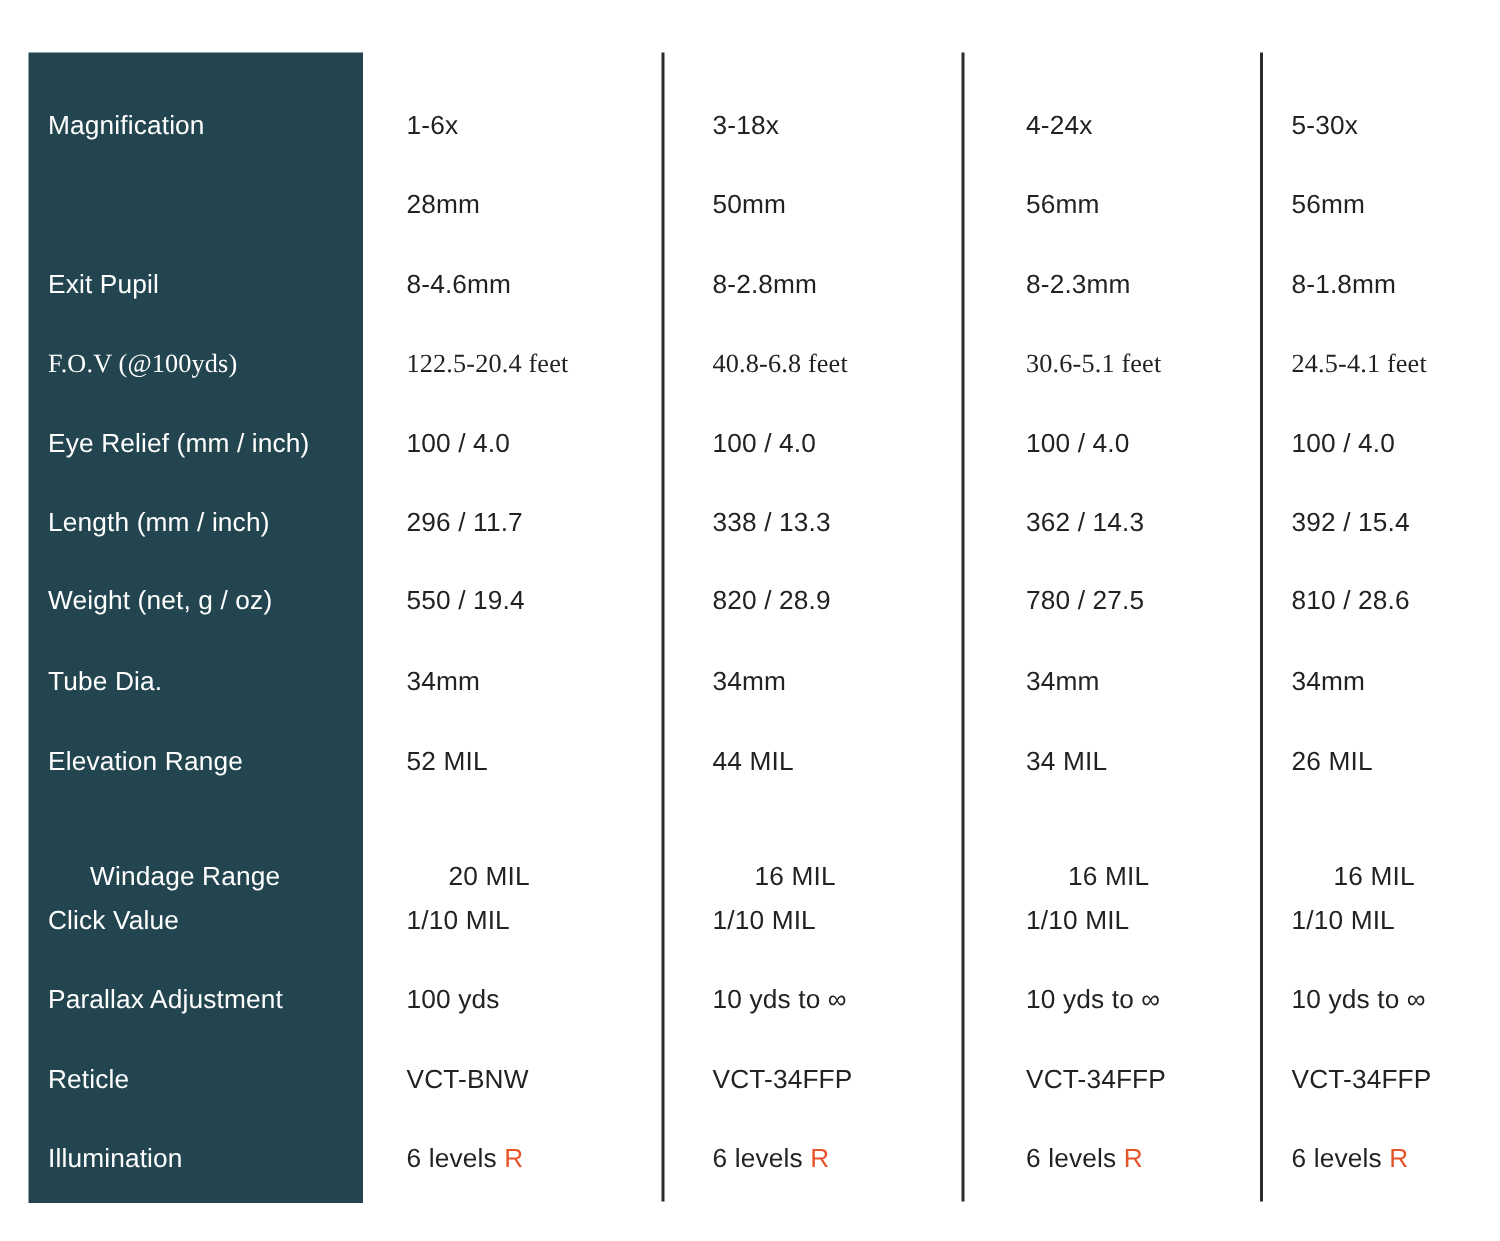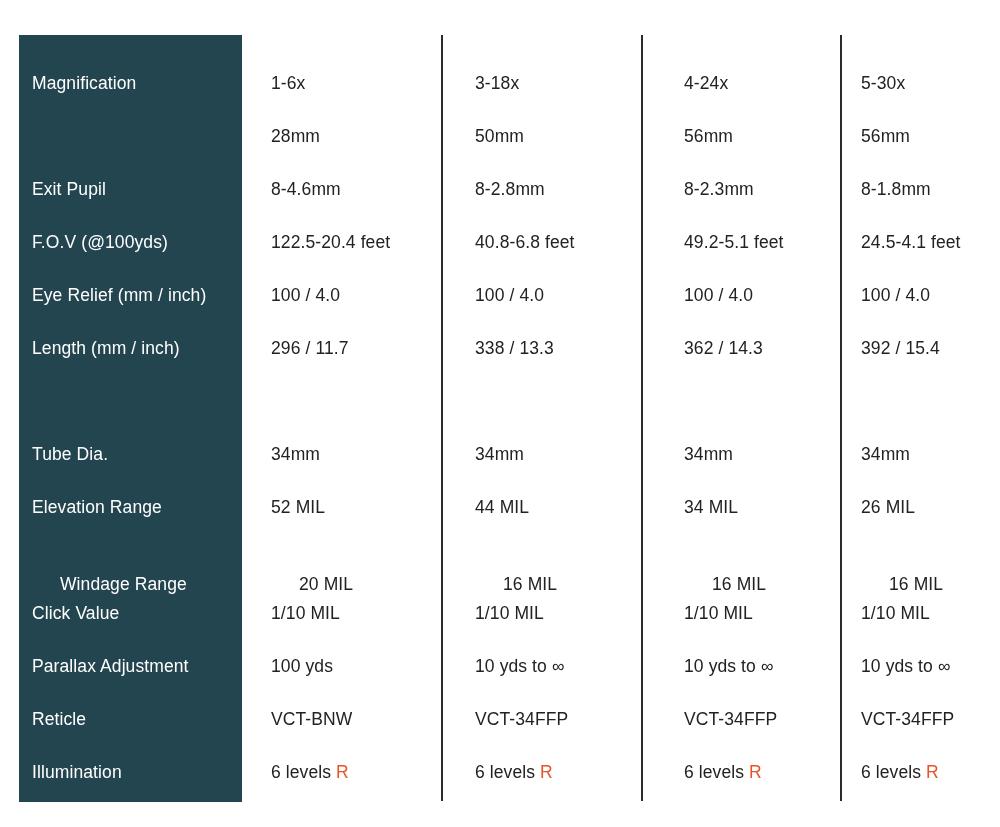--- a/index.html
+++ b/index.html
@@ -109,44 +109,51 @@
   </div>
 
   <div class="row" style="top:178px;">
     <div class="label-cell">Exit Pupil</div>
     <div class="value-cell col-0">8-4.6mm</div>
     <div class="value-cell col-1">8-2.8mm</div>
     <div class="value-cell col-2">8-2.3mm</div>
     <div class="value-cell col-3">8-1.8mm</div>
   </div>
 
-  <div class="row" style="top:231px;">
+  <div class="row" style="top:231px;font-family:Liberation Serif, serif;">
     <div class="label-cell">F.O.V (@100yds)</div>
     <div class="value-cell col-0">122.5-20.4 feet</div>
     <div class="value-cell col-1">40.8-6.8 feet</div>
-    <div class="value-cell col-2">49.2-5.1 feet</div>
+    <div class="value-cell col-2">30.6-5.1 feet</div>
     <div class="value-cell col-3">24.5-4.1 feet</div>
   </div>
 
   <div class="row" style="top:284px;">
     <div class="label-cell">Eye Relief (mm / inch)</div>
     <div class="value-cell col-0">100 / 4.0</div>
     <div class="value-cell col-1">100 / 4.0</div>
     <div class="value-cell col-2">100 / 4.0</div>
     <div class="value-cell col-3">100 / 4.0</div>
   </div>
 
   <div class="row" style="top:337px;">
     <div class="label-cell">Length (mm / inch)</div>
     <div class="value-cell col-0">296 / 11.7</div>
     <div class="value-cell col-1">338 / 13.3</div>
     <div class="value-cell col-2">362 / 14.3</div>
     <div class="value-cell col-3">392 / 15.4</div>
   </div>
 
+  <div class="row" style="top:389px;">
+    <div class="label-cell">Weight (net, g / oz)</div>
+    <div class="value-cell col-0">550 / 19.4</div>
+    <div class="value-cell col-1">820 / 28.9</div>
+    <div class="value-cell col-2">780 / 27.5</div>
+    <div class="value-cell col-3">810 / 28.6</div>
+  </div>
 
   <div class="row" style="top:443px;">
     <div class="label-cell">Tube Dia.</div>
     <div class="value-cell col-0">34mm</div>
     <div class="value-cell col-1">34mm</div>
     <div class="value-cell col-2">34mm</div>
     <div class="value-cell col-3">34mm</div>
   </div>
 
   <div class="row" style="top:496px;">

